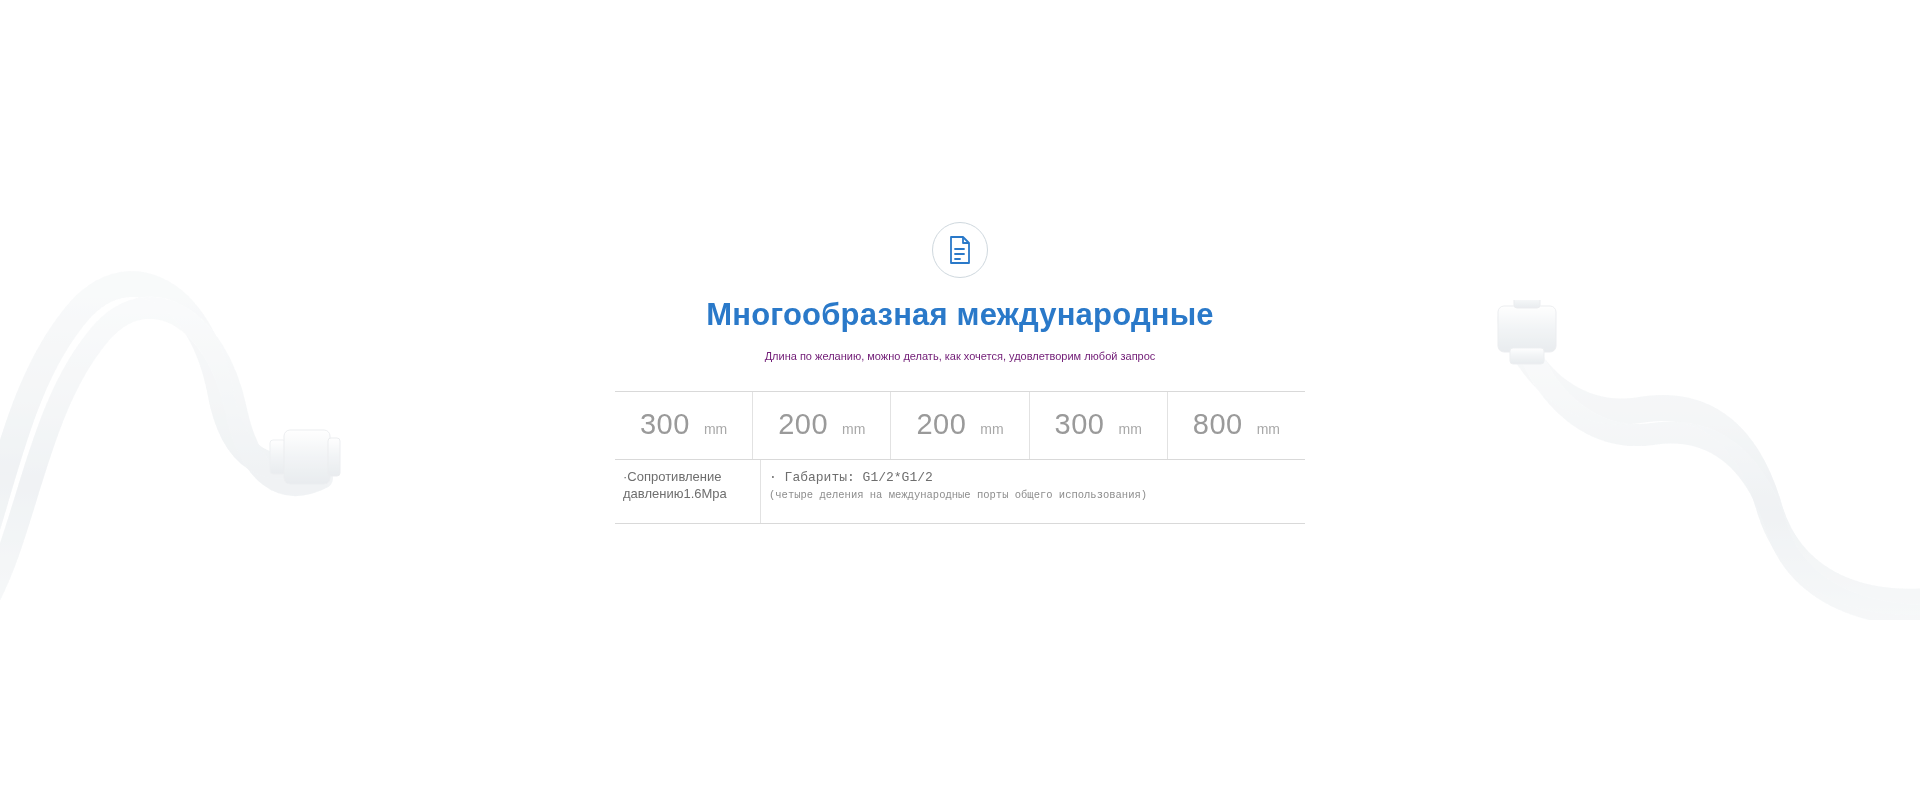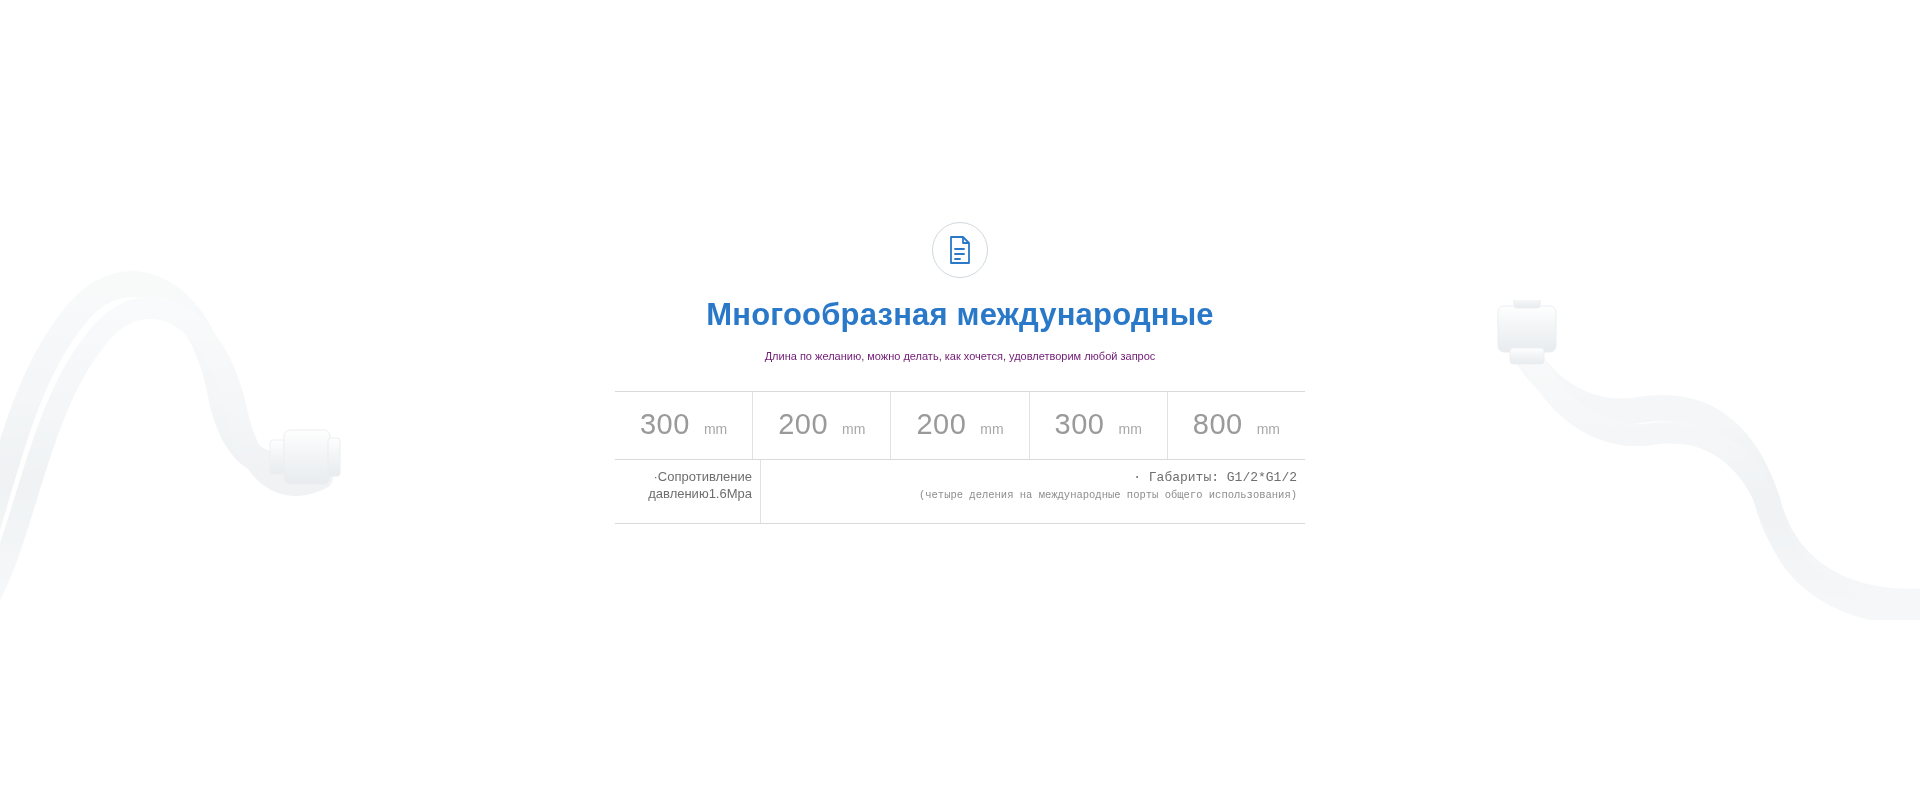--- a/index.html
+++ b/index.html
@@ -122,21 +122,21 @@
   }
 
   .params-row {
     display: flex;
     align-items: stretch;
   }
   .param-cell {
     border-left: 1px solid #e2e2e2;
     box-sizing: border-box;
     padding: 9px 8px 20px 8px;
-    text-align: right;
+    text-align: left;
     display: flex;
     flex-direction: column;
     justify-content: center;
   }
   .param-cell:first-child {
     border-left: none;
   }
   .param-a { flex: 0 0 145px; }
   .param-b { flex: 0 0 200px; }
   .param-c { flex: 1 1 auto; font-family: Liberation Mono, monospace; }

